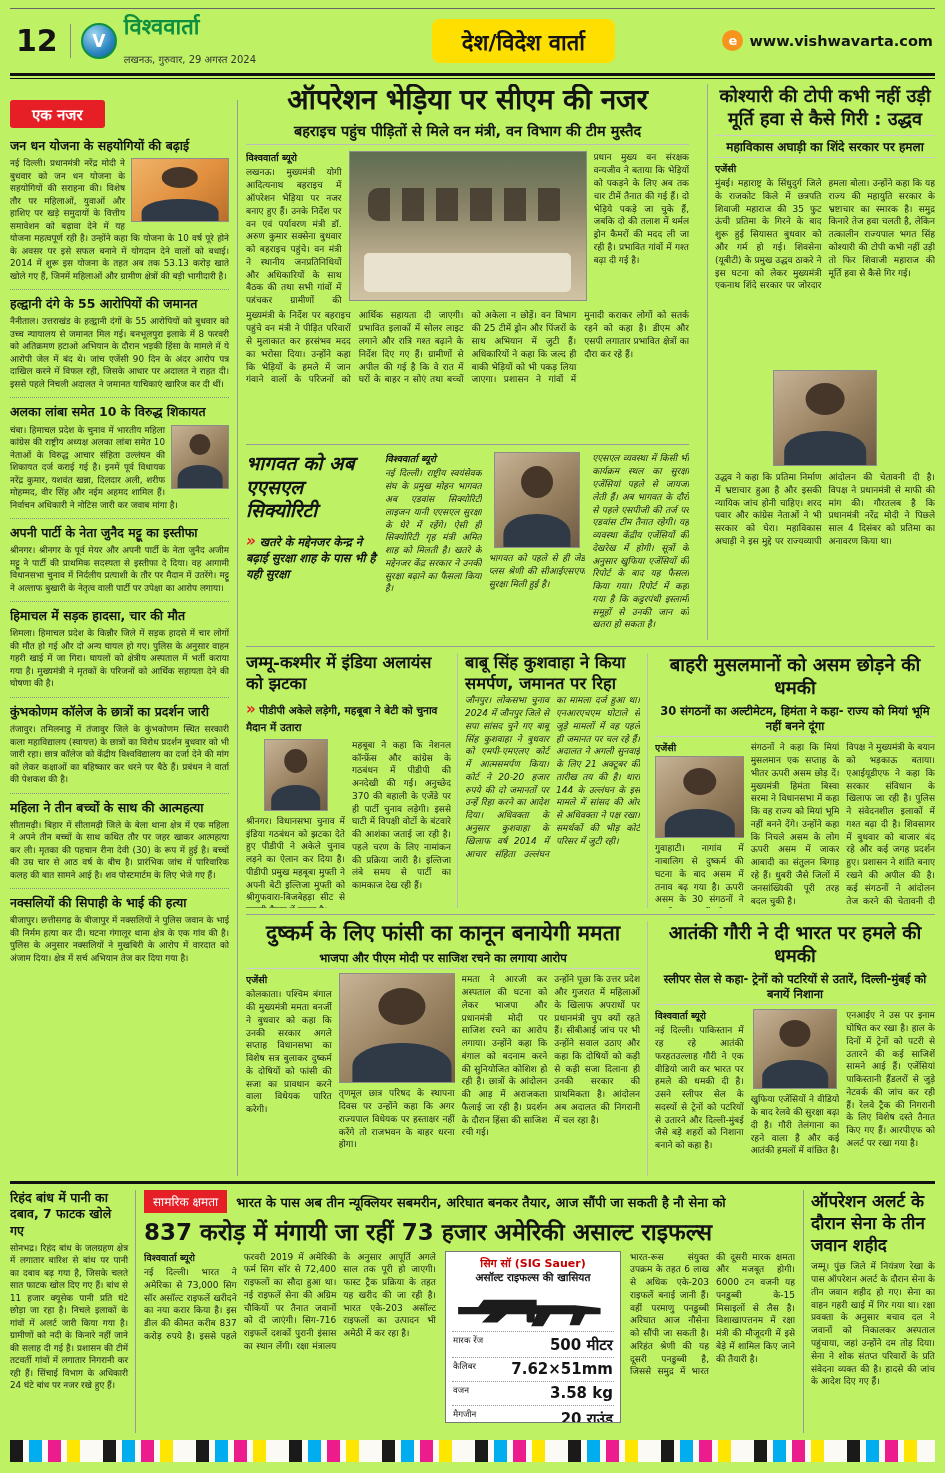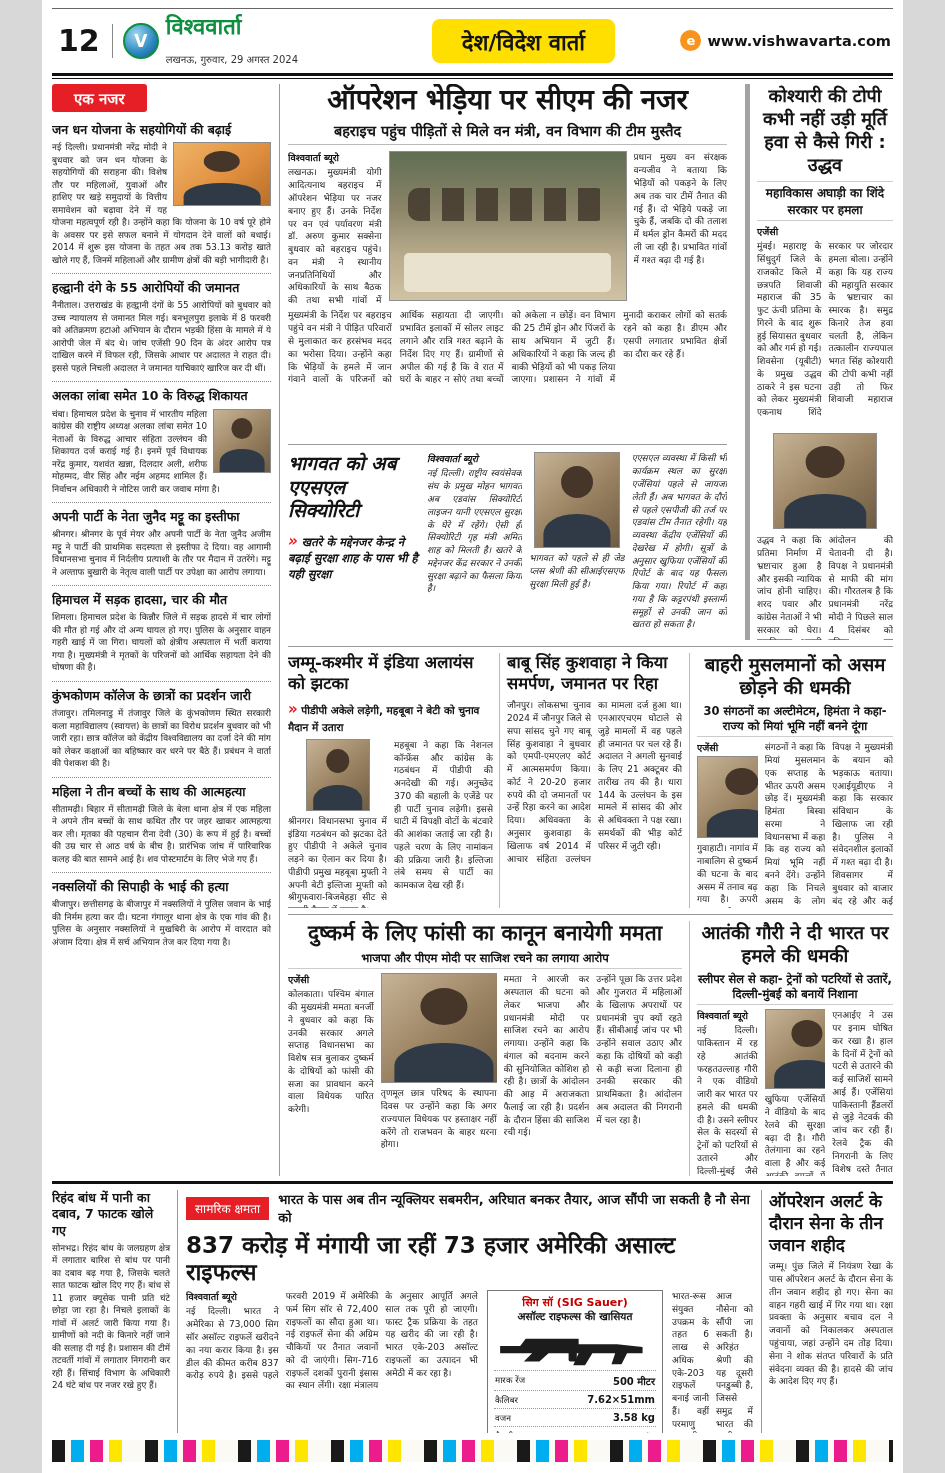--- a/index.html
+++ b/index.html
@@ -1,50 +1,50 @@
 <!DOCTYPE html>
 <html lang="hi"><head>
 <meta charset="utf-8">
 <style>
 *{margin:0;padding:0;box-sizing:border-box;}
 body{background:#d8d8d8;font-family:"DejaVu Sans","Liberation Sans",sans-serif;}
-.page{width:861px;height:1473px;background:#ffffff;margin:0 auto;padding:8px 10px 4px;overflow:hidden;color:#141414;position:relative;}
+.page{width:945px;height:1473px;background:#bef264;margin:0 auto;padding:8px 10px 4px;overflow:hidden;color:#141414;position:relative;}
 
 .masthead{display:flex;align-items:center;border-top:1px solid #666;padding:6px 2px 5px;}
 .pageno{font-size:30px;font-weight:bold;line-height:1;padding:2px 12px 2px 4px;border-right:1.5px solid #888;}
 .brand{display:flex;align-items:center;gap:7px;padding:0 10px;width:268px;}
 .brand-logo{width:36px;height:36px;border-radius:50%;background:radial-gradient(circle at 35% 30%,#9fd7f0,#2b86c0 60%,#125a86);border:2.5px solid #0d8f3f;color:#fff;font-weight:bold;font-size:17px;display:flex;align-items:center;justify-content:center;flex-shrink:0;}
 .brand-name{color:#0d8f3f;font-size:22px;font-weight:bold;line-height:1.05;}
 .brand-date{font-size:10px;color:#333;margin-top:14px;}
 .section-banner{background:#ffdf00;font-size:22px;font-weight:bold;padding:7px 30px;border-radius:8px;margin:0 auto;white-space:nowrap;}
 .web{display:flex;align-items:center;gap:6px;font-weight:bold;font-size:14.5px;width:225px;justify-content:flex-end;}
 .web-e{width:21px;height:21px;border-radius:50%;background:#f7941d;color:#fff;font-size:13px;font-weight:bold;display:flex;align-items:center;justify-content:center;}
 .rule-double{border-top:3px solid #111;border-bottom:1px solid #111;height:6px;margin:2px 0 5px;}
 
 .content{display:flex;height:1092px;overflow:hidden;}
-.sidebar{width:228px;padding-right:8px;border-right:1px solid #999;overflow:hidden;}
+.sidebar{width:228px;padding-right:8px;border-right:1px solid #999;overflow:hidden;margin-top:16px;}
 .mainarea{flex:1;padding-left:8px;display:flex;flex-direction:column;overflow:hidden;}
 
 .eknazar{background:#e61e25;color:#fff;display:inline-block;font-size:15px;font-weight:bold;padding:4px 22px;border-radius:3px;margin-bottom:4px;}
 .sb-item{border-bottom:1px dotted #8a8a8a;padding:6px 0 7px;overflow:hidden;}
 .sb-item:last-child{border-bottom:none;}
 .sb-title{font-size:12.5px;line-height:1.3;margin-bottom:3px;}
 .sb-body{font-size:8.8px;line-height:1.42;text-align:justify;color:#1e1e1e;}
 .sb-img{float:right;margin:1px 0 3px 6px;}
 
 .photo{position:relative;background:linear-gradient(140deg,#c7b396,#97805f 55%,#6f5c45);overflow:hidden;flex-shrink:0;border:1px solid #8d8d8d;}
 .portrait::before{content:"";position:absolute;left:50%;top:13%;width:38%;height:34%;transform:translateX(-50%);border-radius:50%;background:#463629;}
 .portrait::after{content:"";position:absolute;left:50%;bottom:-8%;width:80%;height:44%;transform:translateX(-50%);border-radius:48% 48% 0 0;background:#2f3a46;}
 .photo.warm{background:linear-gradient(140deg,#f0b469,#e08f3e 55%,#b96f2a);}
 .photo.meeting{background:linear-gradient(180deg,#5f6e52 0%,#8b8468 38%,#b9ac8d 70%,#cfc3a4);}
 .meeting::before{content:"";position:absolute;left:6%;bottom:6%;width:88%;height:26%;background:#e9e2cf;border-radius:5px;}
 .meeting::after{content:"";position:absolute;left:8%;top:24%;width:84%;height:22%;background:repeating-linear-gradient(90deg,#3c3228 0 22px,transparent 22px 34px);border-radius:10px;opacity:.78;}
 
 .row-top{display:flex;height:556px;overflow:hidden;}
-.col-left-top{width:462px;padding-right:18px;border-right:5px solid #a3a3a3;overflow:hidden;}
+.col-left-top{width:462px;padding-right:18px;border-right:1px solid #a3a3a3;overflow:hidden;}
 .koshyari{flex:1;padding-left:7px;overflow:hidden;}
 .lead-hl{font-size:28px;text-align:center;line-height:1.12;letter-spacing:-.3px;}
 .lead-sub{font-size:14.5px;text-align:center;margin:5px 0 6px;border-bottom:1px solid #bbb;padding-bottom:4px;}
 .byline{font-size:9.5px;font-weight:bold;margin-bottom:2px;display:block;}
 .body-text{font-size:9px;line-height:1.42;text-align:justify;color:#1b1b1b;}
 .lead-mid{display:flex;gap:7px;}
 .lead-col{flex:1;overflow:hidden;height:152px;}
 .lead-photo{width:238px;height:150px;}
 .lead-bottom{column-count:4;column-gap:8px;height:128px;overflow:hidden;margin-top:6px;}
 
@@ -67,21 +67,21 @@
 .jammu{width:212px;padding-right:6px;border-right:1px solid #bbb;overflow:hidden;}
 .kushwaha{width:190px;padding:0 7px;border-right:1px solid #bbb;overflow:hidden;}
 .assam{flex:1;padding-left:7px;overflow:hidden;}
 .mid-hl{font-size:16.5px;line-height:1.25;}
 .mid-hl.big{font-size:18.5px;text-align:center;}
 .mid-sub{font-size:11.5px;font-weight:bold;text-align:center;margin:4px 0;border-bottom:1px solid #ccc;padding-bottom:3px;}
 .bullet-quote.sm{font-size:10.5px;margin:5px 0;}
 .cols{display:flex;gap:7px;overflow:hidden;}
 .col{flex:1;overflow:hidden;}
 .col .photo{margin:0 auto 4px;}
-.kush-body{column-count:2;column-gap:7px;height:196px;overflow:hidden;margin-top:5px;}
+.kush-body{column-count:2;column-gap:7px;height:196px;overflow:hidden;font-style:italic;}
 
 .row-bottom{display:flex;border-top:1px solid #999;margin-top:6px;padding-top:6px;flex:1;overflow:hidden;}
 .mamata{width:402px;padding-right:7px;border-right:1px solid #bbb;overflow:hidden;}
 .gauri{flex:1;padding-left:7px;overflow:hidden;}
 .bot-hl{font-size:21px;text-align:center;line-height:1.2;}
 .col.wide{flex:1.35;}
 
 .bottom-band{display:flex;border-top:3px solid #111;margin-top:5px;padding-top:6px;height:252px;overflow:hidden;}
 .rihand{width:126px;padding-right:7px;border-right:1px solid #999;overflow:hidden;}
 .bottom-main{flex:1;padding-left:8px;display:flex;overflow:hidden;}
@@ -90,21 +90,21 @@
 .kicker-label{background:#e61e25;color:#fff;font-size:12px;font-weight:normal;padding:3px 9px;flex-shrink:0;}
 .kicker-text{font-size:13px;font-weight:bold;}
 .bottom-hl{font-size:23px;line-height:1.15;margin:6px 0 5px;}
 .bottom-body-row{display:flex;gap:9px;overflow:hidden;}
 .bb-a{width:292px;column-count:3;column-gap:7px;height:172px;overflow:hidden;}
 .sig-box{width:176px;border:1px solid #777;padding:5px 6px;height:172px;background:#fff;overflow:hidden;}
 .sig-title{color:#c40000;font-weight:bold;font-size:11px;text-align:center;line-height:1.2;}
 .sig-sub{font-weight:bold;font-size:10.5px;text-align:center;margin-bottom:2px;}
 .rifle{display:block;width:100%;height:42px;margin:2px 0 3px;}
 .sig-spec{display:flex;justify-content:space-between;font-size:8.6px;border-top:1px dotted #999;padding:2.5px 1px;}
-.sig-spec b{font-size:10px;}
+.sig-spec b{font-size:15px;}
 .bb-b{flex:1;column-count:2;column-gap:7px;height:172px;overflow:hidden;}
 .bottom-right{width:132px;border-left:1px solid #999;padding-left:7px;margin-left:8px;overflow:hidden;}
 .br-hl{font-size:17px;line-height:1.3;margin-bottom:4px;}
 
 .regmarks{height:22px;margin-top:7px;background:repeating-linear-gradient(90deg,#1a1a1a 0 13px,#fbfaf5 13px 19px,#00adee 19px 32px,#fbfaf5 32px 38px,#ec1c8d 38px 51px,#fbfaf5 51px 57px,#ffe600 57px 70px,#fbfaf5 70px 93px);}
 </style>
 </head>
 <body>
 
 <div class="page">

